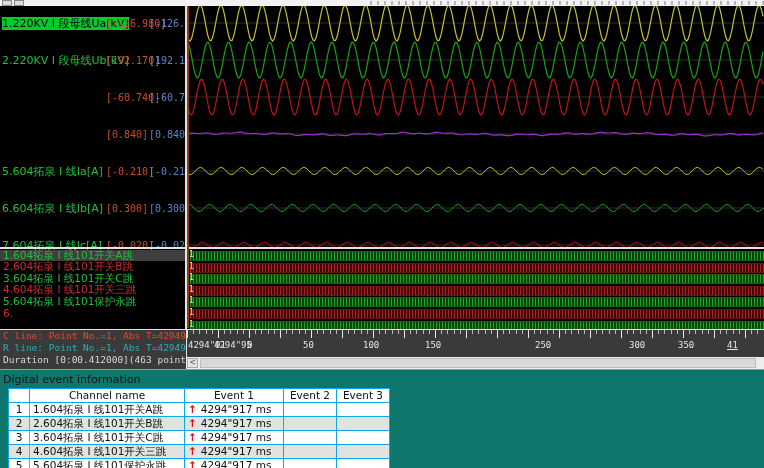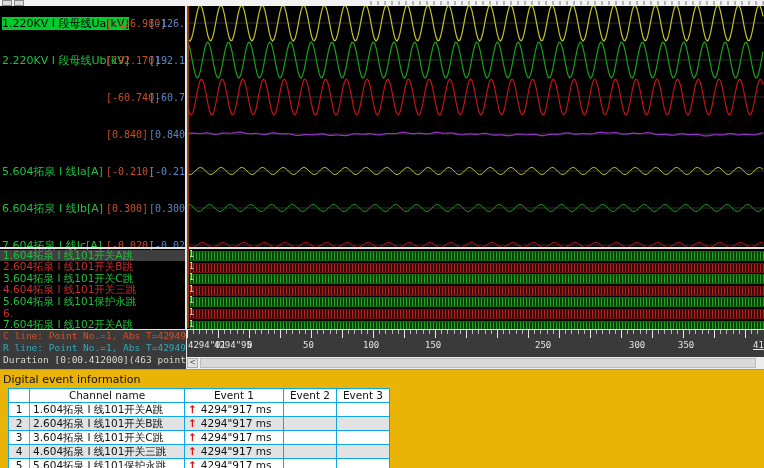--- a/index.html
+++ b/index.html
@@ -55,21 +55,21 @@
          background-size:100% 8px,100% 4px;background-repeat:no-repeat;overflow:hidden;}
   .rlab{position:absolute;top:10px;color:#e4e4e4;font-size:9px;font-family:"DejaVu Sans Mono",monospace;white-space:nowrap;}
 
   
   #scrollbar{position:absolute;left:186px;top:357px;width:578px;height:12px;background:#ededed;}
   #sb-left{position:absolute;left:1px;top:1px;width:11px;height:10px;background:#e2e2e2;border:1px solid #aaa;
            box-sizing:border-box;color:#555;font-size:8px;line-height:8px;text-align:center;}
   #sb-thumb{position:absolute;left:14px;top:1px;width:556px;height:10px;background:#d9d9d9;border:1px solid #bbb;box-sizing:border-box;}
 
   
-  #bottom{position:absolute;left:0;top:370px;width:764px;height:98px;background:#eab308;}
+  #bottom{position:absolute;left:0;top:370px;width:764px;height:98px;background:#0f766e;}
   #bottom-title{position:absolute;left:3px;top:3px;font-size:11px;color:#111;}
   #event-table{position:absolute;left:8px;top:18px;border-collapse:collapse;background:#fff;
                font-size:10.5px;color:#111;}
   #event-table th,#event-table td{border:1px solid #0ea5e9;padding:0 3px;height:13px;line-height:13px;white-space:nowrap;}
   #event-table th{font-weight:normal;text-align:center;background:#fff;}
   #event-table td.num{width:14px;text-align:center;border-right-color:#9a9a9a;}
   #event-table td.name{width:148px;}
   #event-table td.e1{width:92px;}
   #event-table td.e2{width:46px;}
   #event-table td.e3{width:46px;}
@@ -120,21 +120,20 @@
         <span class="an-label">7.604拓泉 I 线Ic[A]</span>
         <span class="an-v1">[-0.020]</span>
         <span class="an-v2">[-0.020]</span>
       </div>
       <div class="dg-row dg-green dg-sel" style="top: 243.5px;">1.604拓泉 I 线101开关A跳</div>
       <div class="dg-row dg-red" style="top: 255.1px;">2.604拓泉 I 线101开关B跳</div>
       <div class="dg-row dg-green" style="top: 266.7px;">3.604拓泉 I 线101开关C跳</div>
       <div class="dg-row dg-red" style="top: 278.3px;">4.604拓泉 I 线101开关三跳</div>
       <div class="dg-row dg-green" style="top: 289.9px;">5.604拓泉 I 线101保护永跳</div>
       <div class="dg-row dg-red" style="top: 301.5px;">6.</div>
-      <div class="dg-row dg-green" style="top: 313.1px;">7.604拓泉 I 线102开关A跳</div>
     </div>
 
   <div class="vdiv"></div>
   <div class="hdiv1"></div>
 
   <svg id="wave-area" viewBox="0 0 577 241" preserveAspectRatio="none">
       <line x1="0" x2="577" y1="17" y2="17" stroke="#2e2e2e" stroke-width="1"></line>
       <line x1="0" x2="577" y1="54" y2="54" stroke="#2e2e2e" stroke-width="1"></line>
       <line x1="0" x2="577" y1="91" y2="91" stroke="#2e2e2e" stroke-width="1"></line>
       <line x1="0" x2="577" y1="128" y2="128" stroke="#2e2e2e" stroke-width="1"></line>
@@ -181,21 +180,21 @@
       <span class="rlab" style="left: 1px;">4294"91</span>
       <span class="rlab" style="left: 27px;">4294"95</span>
       <span class="rlab" style="left: 60px;">0</span>
       <span class="rlab" style="left: 116px;">50</span>
       <span class="rlab" style="left: 176px;">100</span>
       <span class="rlab" style="left: 238px;">150</span>
       <span class="rlab" style="left: 313px; margin-top: 44px;">200</span>
       <span class="rlab" style="left: 348px;">250</span>
       <span class="rlab" style="left: 430px; margin-left: 12px;">300</span>
       <span class="rlab" style="left: 491px;">350</span>
-      <span class="rlab" style="left: 566px; text-decoration: underline;">41</span>
+      <span class="rlab" style="left: 540px; text-decoration: underline;">41</span>
     </div>
 
   <div id="scrollbar">
     <div id="sb-left">&lt;</div>
     <div id="sb-thumb"></div>
   </div>
 
   <div class="hdiv3"></div>
 
   <div id="bottom">

